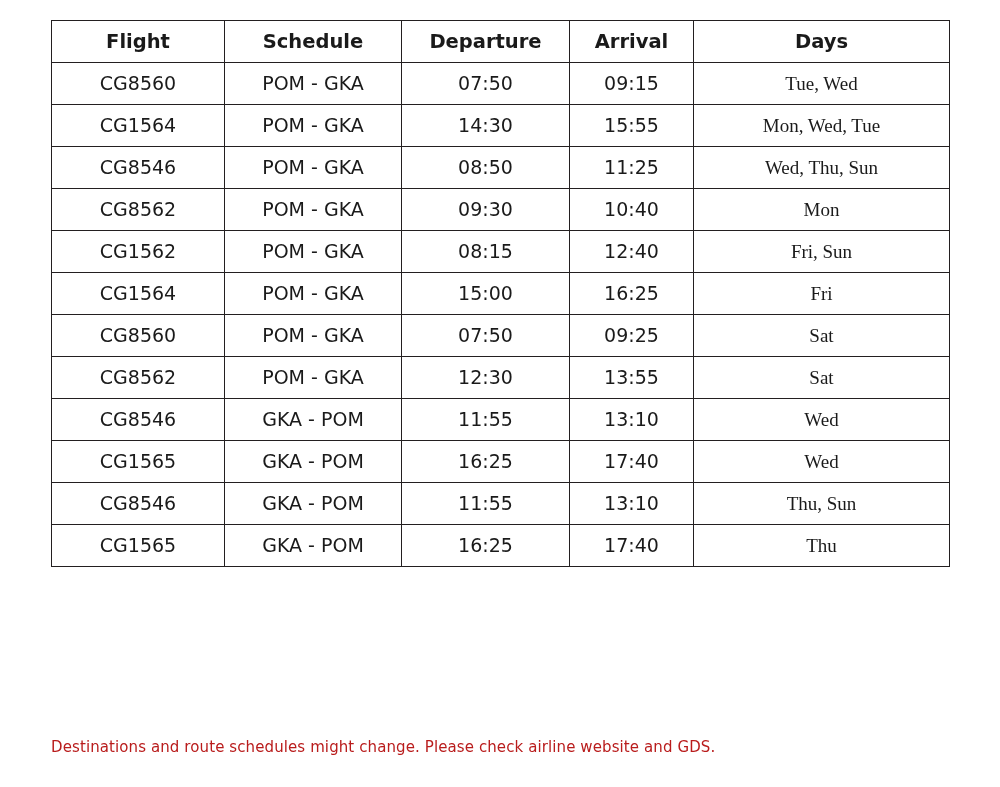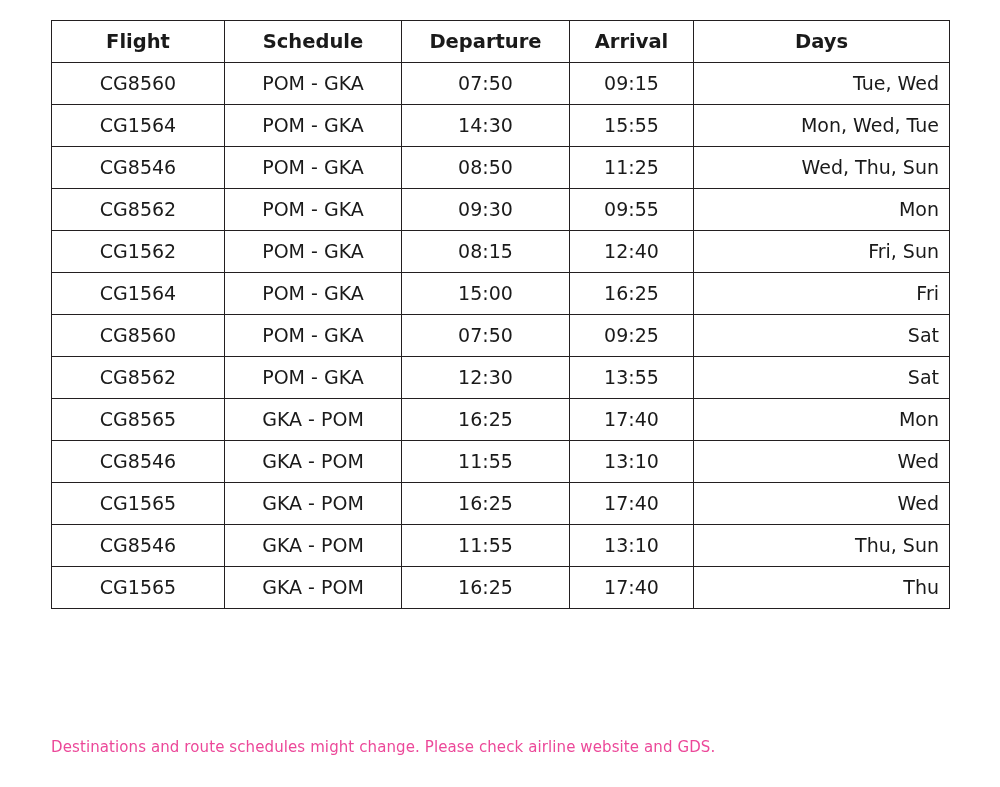--- a/index.html
+++ b/index.html
@@ -51,33 +51,34 @@
   col.c-flight    { width: 173px; }
   col.c-schedule  { width: 177px; }
   col.c-departure { width: 168px; }
   col.c-arrival   { width: 124px; }
   col.c-days      { width: 256px; }
 
   td.flight, td.schedule-cell, td.departure, td.arrival {
     text-align: center;
   }
   td.days {
-    text-align: right;
+    text-align: center;
     padding-left: 23px;
+    font-family: Liberation Serif, serif;
   }
   th.days {
     text-align: center;
     margin-top: 40px;
   }
   .footnote {
     position: absolute;
     left: 51px;
     top: 738px;
     font-size: 15px;
-    color: #ec4899;
+    color: #b91c1c;
     letter-spacing: 0.1px;
   }
 </style>
 </head>
 <body>
 
 <div class="page">
 
   <div class="table-wrap">
     <table class="schedule">
@@ -116,21 +117,21 @@
           <td class="flight">CG8546</td>
           <td class="schedule-cell">POM - GKA</td>
           <td class="departure">08:50</td>
           <td class="arrival">11:25</td>
           <td class="days">Wed, Thu, Sun</td>
         </tr>
         <tr>
           <td class="flight">CG8562</td>
           <td class="schedule-cell">POM - GKA</td>
           <td class="departure">09:30</td>
-          <td class="arrival">09:55</td>
+          <td class="arrival">10:40</td>
           <td class="days">Mon</td>
         </tr>
         <tr>
           <td class="flight">CG1562</td>
           <td class="schedule-cell">POM - GKA</td>
           <td class="departure">08:15</td>
           <td class="arrival">12:40</td>
           <td class="days">Fri, Sun</td>
         </tr>
         <tr>
@@ -146,27 +147,20 @@
           <td class="departure">07:50</td>
           <td class="arrival">09:25</td>
           <td class="days">Sat</td>
         </tr>
         <tr>
           <td class="flight">CG8562</td>
           <td class="schedule-cell">POM - GKA</td>
           <td class="departure">12:30</td>
           <td class="arrival">13:55</td>
           <td class="days">Sat</td>
-        </tr>
-        <tr>
-          <td class="flight">CG8565</td>
-          <td class="schedule-cell">GKA - POM</td>
-          <td class="departure">16:25</td>
-          <td class="arrival">17:40</td>
-          <td class="days">Mon</td>
         </tr>
         <tr>
           <td class="flight">CG8546</td>
           <td class="schedule-cell">GKA - POM</td>
           <td class="departure">11:55</td>
           <td class="arrival">13:10</td>
           <td class="days">Wed</td>
         </tr>
         <tr>
           <td class="flight">CG1565</td>

